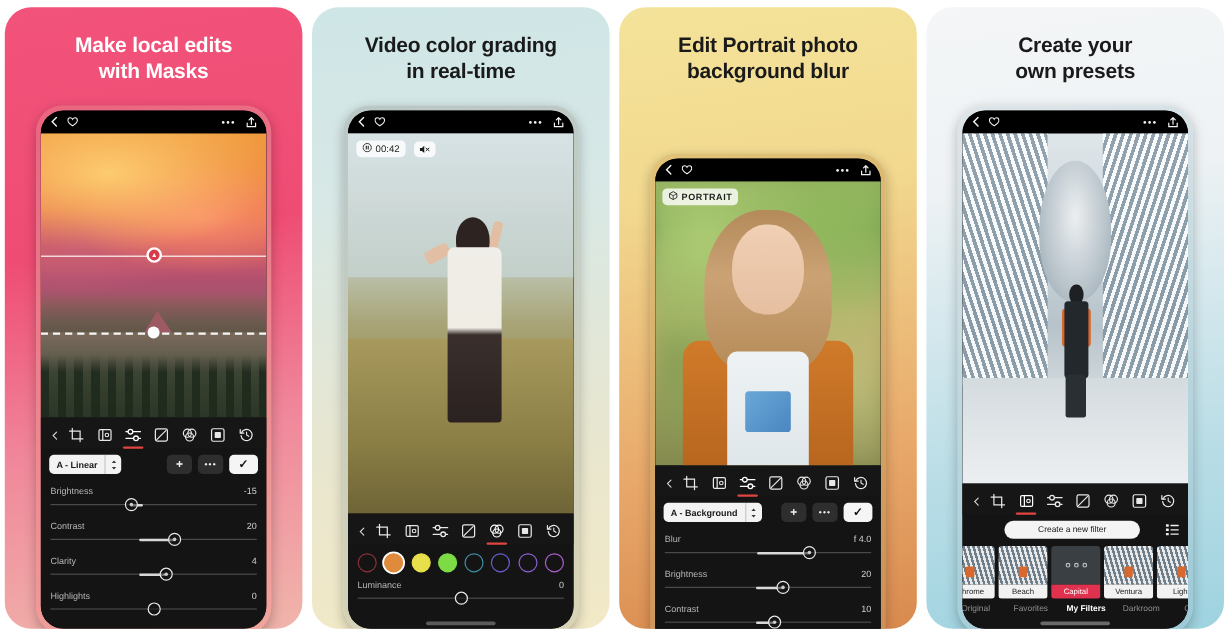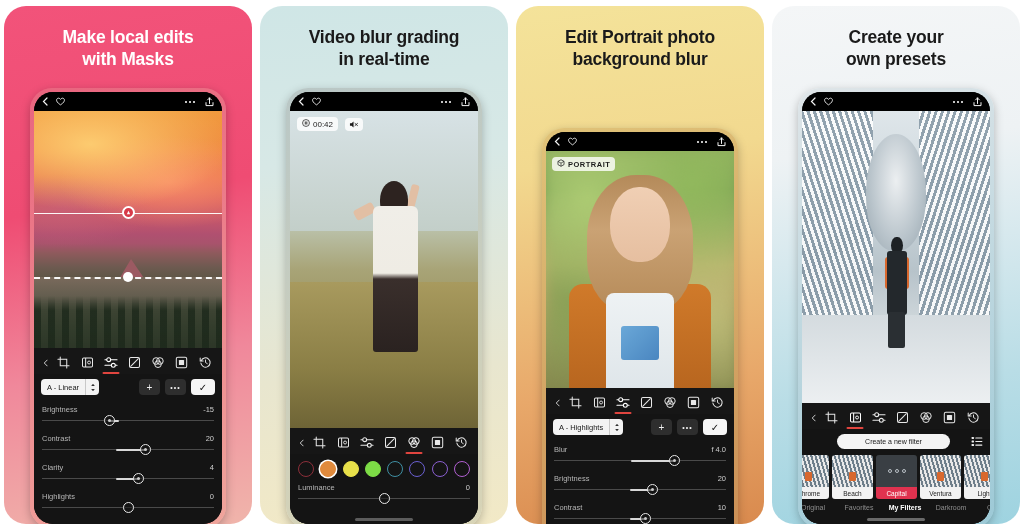--- a/index.html
+++ b/index.html
@@ -335,20 +335,21 @@
     width: 17px; height: 2px;
     background: #e0453f;
     border-radius: 1px;
   }
 
   
   .mask-row {
     display: flex; align-items: center;
     padding: 5px 7px;
     gap: 5px;
+    font-weight: bold;
   }
   .mask-select {
     display: flex; align-items: center;
     background: #f3f3f3;
     border-radius: 4px;
     height: 16px;
     overflow: hidden;
   }
   .mask-select .ms-label {
     font-size: 7.5px; color: #191919;
@@ -692,21 +693,21 @@
                   </div>
                 </div>
             </div>
           </div>
         </div>
       </div>
     </div>
   </div>
 
   <div class="panel panel-2">
-    <div class="headline dark">Video blur grading
+    <div class="headline dark">Video color grading
 in real-time</div>
 
     <div class="phone">
       <div class="screen">
 
         <div class="navbar">
           <div class="nb-left">
             <span class="nb-ico">
               <svg width="6" height="9" viewBox="0 0 6 9">
                   <path d="M5 1L1.5 4.5L5 8" stroke="#f2f2f2" stroke-width="1.2" fill="none" stroke-linecap="round"></path>
@@ -961,21 +962,21 @@
               <svg width="13" height="13" viewBox="0 0 14 14">
                   <path d="M2.3 5.2A5 5 0 1 1 2 7.6" stroke="#e8e8e8" stroke-width="1.1" fill="none" stroke-linecap="round"></path>
                   <path d="M1.3 2.1v3.2h3.2" stroke="#e8e8e8" stroke-width="1.1" fill="none" stroke-linecap="round"></path>
                   <path d="M7 4.3V7l1.9 1.2" stroke="#e8e8e8" stroke-width="1" fill="none" stroke-linecap="round"></path>
                 </svg>
             </div>
           </div>
 
           <div class="mask-row">
             <div class="mask-select">
-              <span class="ms-label">A - Highlights</span>
+              <span class="ms-label">A - Background</span>
               <span class="ms-stepper">
                 <svg width="6" height="9" viewBox="0 0 6 10">
                     <path d="M3 .8L5 3.2H1Z" fill="#333"></path>
                     <path d="M3 9.2L5 6.8H1Z" fill="#333"></path>
                   </svg>
               </span>
             </div>
             <div class="spc"></div>
             <div class="mr-btn">+</div>
             <div class="mr-btn" style="font-size:7px;letter-spacing:1px;">•••</div>

